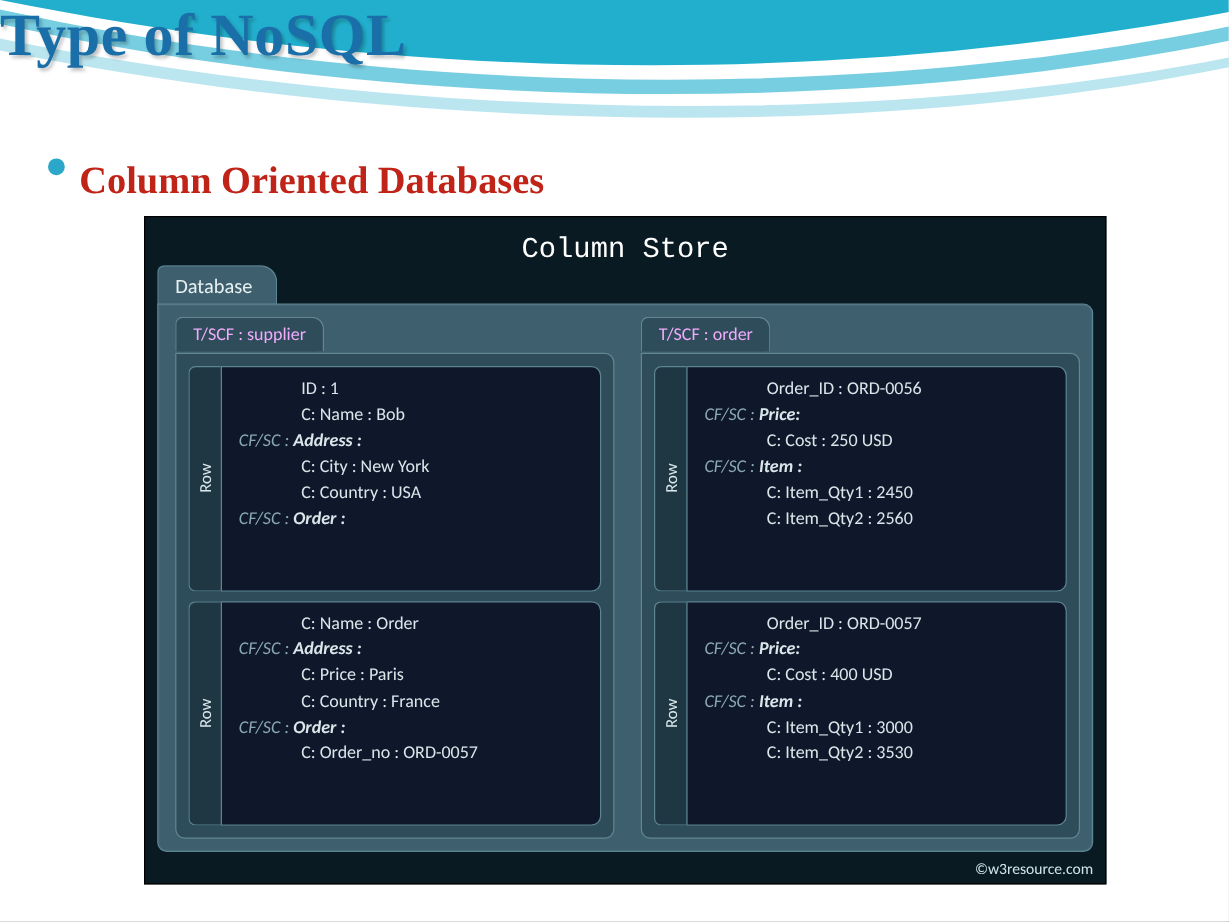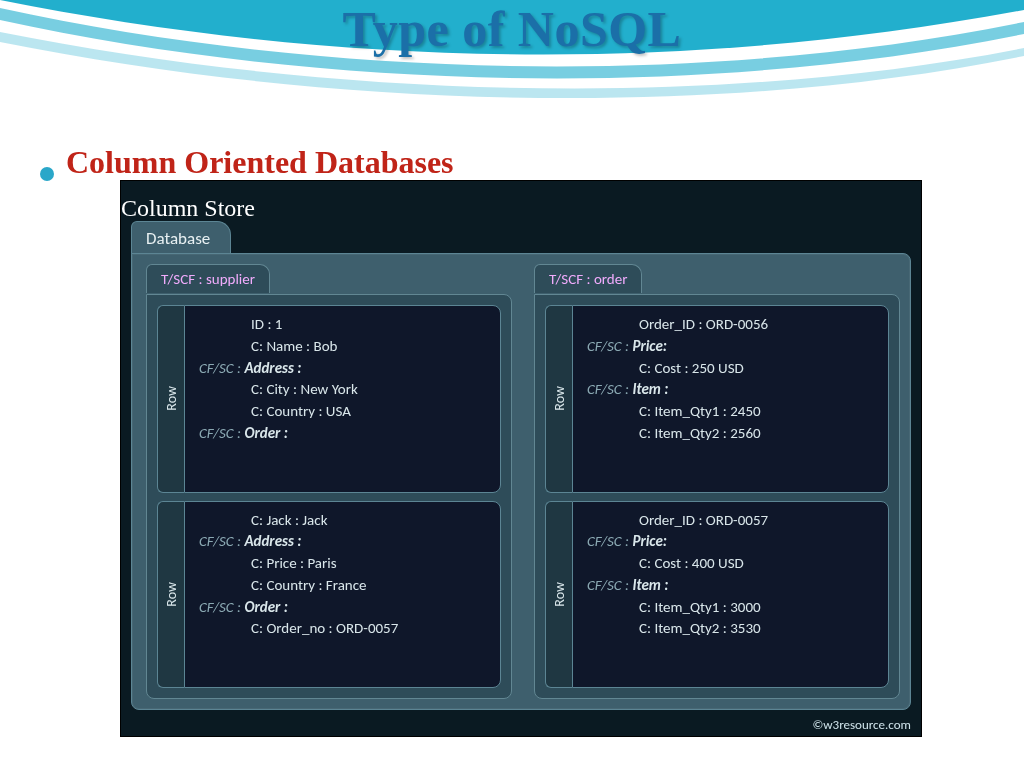--- a/index.html
+++ b/index.html
@@ -1,28 +1,28 @@
 <!DOCTYPE html>
 <html><head>
 <meta charset="utf-8">
 <style>
   html,body{margin:0;padding:0;width:1024px;height:768px;font-family:Calibri,Arial,sans-serif;background:#fff;overflow:hidden}
   
   
   .swoosh{position:absolute;top:0;left:0;width:1024px;height:110px;pointer-events:none}
   
-  .title{position:absolute;top:0;left:0;width:1024px;text-align:center;font-family:Georgia,'Times New Roman',serif;font-weight:bold;font-size:50px;color:#1b6fa8;text-shadow:2px 2px 3px rgba(0,0,0,.25);letter-spacing:.5px}
+  .title{position:absolute;top:0;left:0;width:1024px;text-align:left;font-family:Georgia,'Times New Roman',serif;font-weight:bold;font-size:50px;color:#1b6fa8;text-shadow:2px 2px 3px rgba(0,0,0,.25);letter-spacing:.5px}
   
-  .bullet-row{position:absolute;top:144px;left:40px;display:flex;align-items:flex-end}
+  .bullet-row{position:absolute;top:132px;left:40px;display:flex;align-items:flex-start}
   .bullet-dot{width:14px;height:14px;border-radius:50%;background:#2aa7c9;margin-right:12px}
   .bullet-text{font-family:Georgia,'Times New Roman',serif;font-weight:bold;font-size:32px;color:#c02418}
   
   .diagram{position:absolute;top:180px;left:120px;width:800px;height:555px;background:#0a1a22;border:1px solid #000}
   
-  .col-store{position:absolute;top:14px;left:0;width:100%;text-align:left;color:#fff;font-size:24px;font-family:Liberation Serif, serif}
+  .col-store{position:absolute;top:14px;left:0;width:100%;text-align:center;color:#fff;font-size:24px;font-family:Liberation Mono, monospace}
   
   .db-tab{position:absolute;top:40px;left:10px;background:#3e5f6d;color:#e8f0f2;font-size:17px;padding:6px 20px 6px 14px;border-radius:6px 14px 0 0;border:1px solid #5c8594;border-bottom:none}
   .db-body{position:absolute;top:72px;left:10px;right:10px;bottom:26px;background:#3e5f6d;border:1px solid #5c8594;border-radius:0 8px 8px 8px;box-shadow:inset 0 0 0 1px rgba(255,255,255,.05)}
   
   .column{position:absolute;top:10px;bottom:10px;width:370px}
   .column.left{left:10px}
   .column.right{right:10px}
   
   .scf-tab{position:absolute;top:0;left:4px;background:#2e4c59;color:#f0abfc;font-size:15px;padding:5px 14px;border-radius:6px 10px 0 0;border:1px solid #628793;border-bottom:none}
   .scf-body{position:absolute;top:30px;left:4px;right:0;bottom:0;background:#2e4c59;border:1px solid #628793;border-radius:0 8px 8px 8px}
@@ -78,21 +78,21 @@
               <div class="line indent">C: City : New York</div>
               <div class="line indent">C: Country : USA</div>
               <div class="line"><span class="cf">CF/SC : </span><span class="key bold">Order :</span></div>
             </div>
         </div>
         <div class="rowbox r2">
           <div class="rowtab">
               <span>Row</span>
             </div>
           <div class="rowbody">
-              <div class="line indent">C: Jack : Jack</div>
+              <div class="line indent">C: Name : Order</div>
               <div class="line"><span class="cf">CF/SC : </span><span class="key bold">Address :</span></div>
               <div class="line indent">C: Price : Paris</div>
               <div class="line indent">C: Country : France</div>
               <div class="line"><span class="cf">CF/SC : </span><span class="key bold">Order :</span></div>
               <div class="line indent">C: Order_no : ORD-0057</div>
             </div>
         </div>
       </div>
     </div>
 

